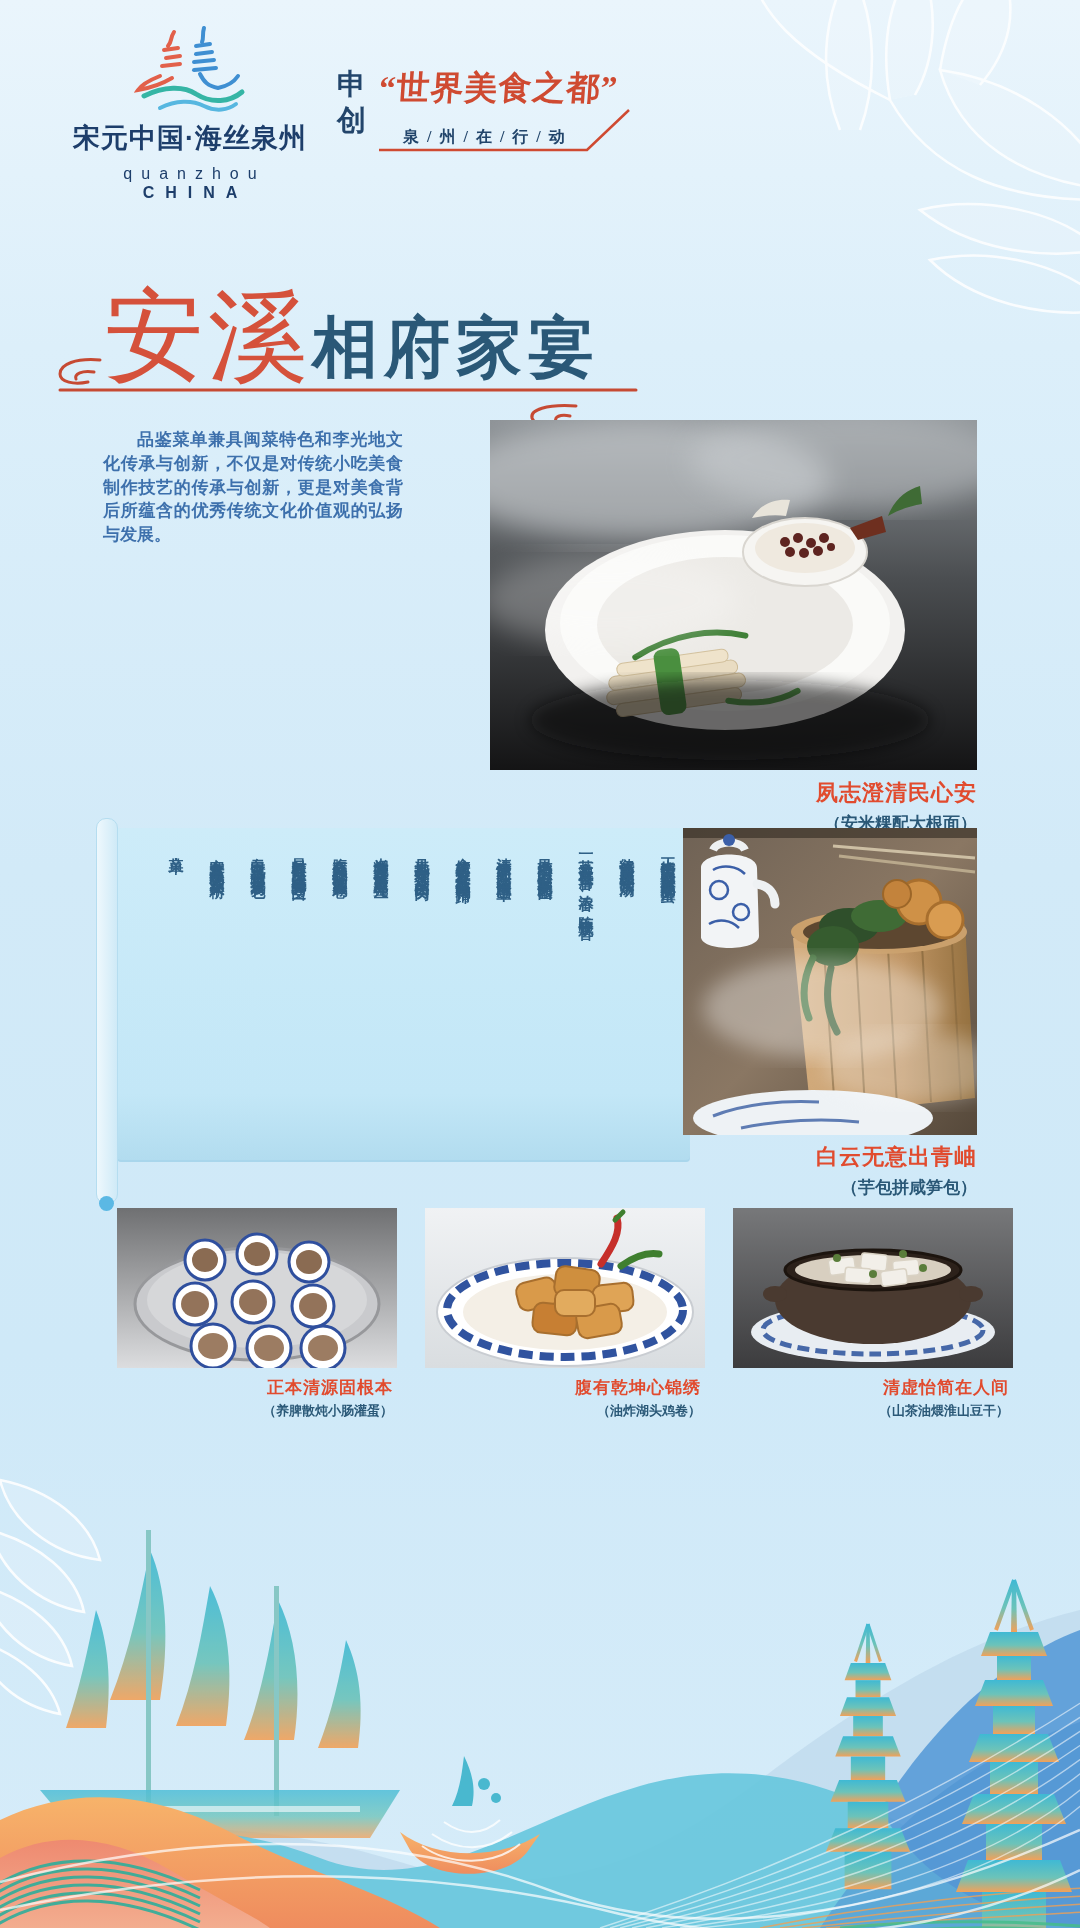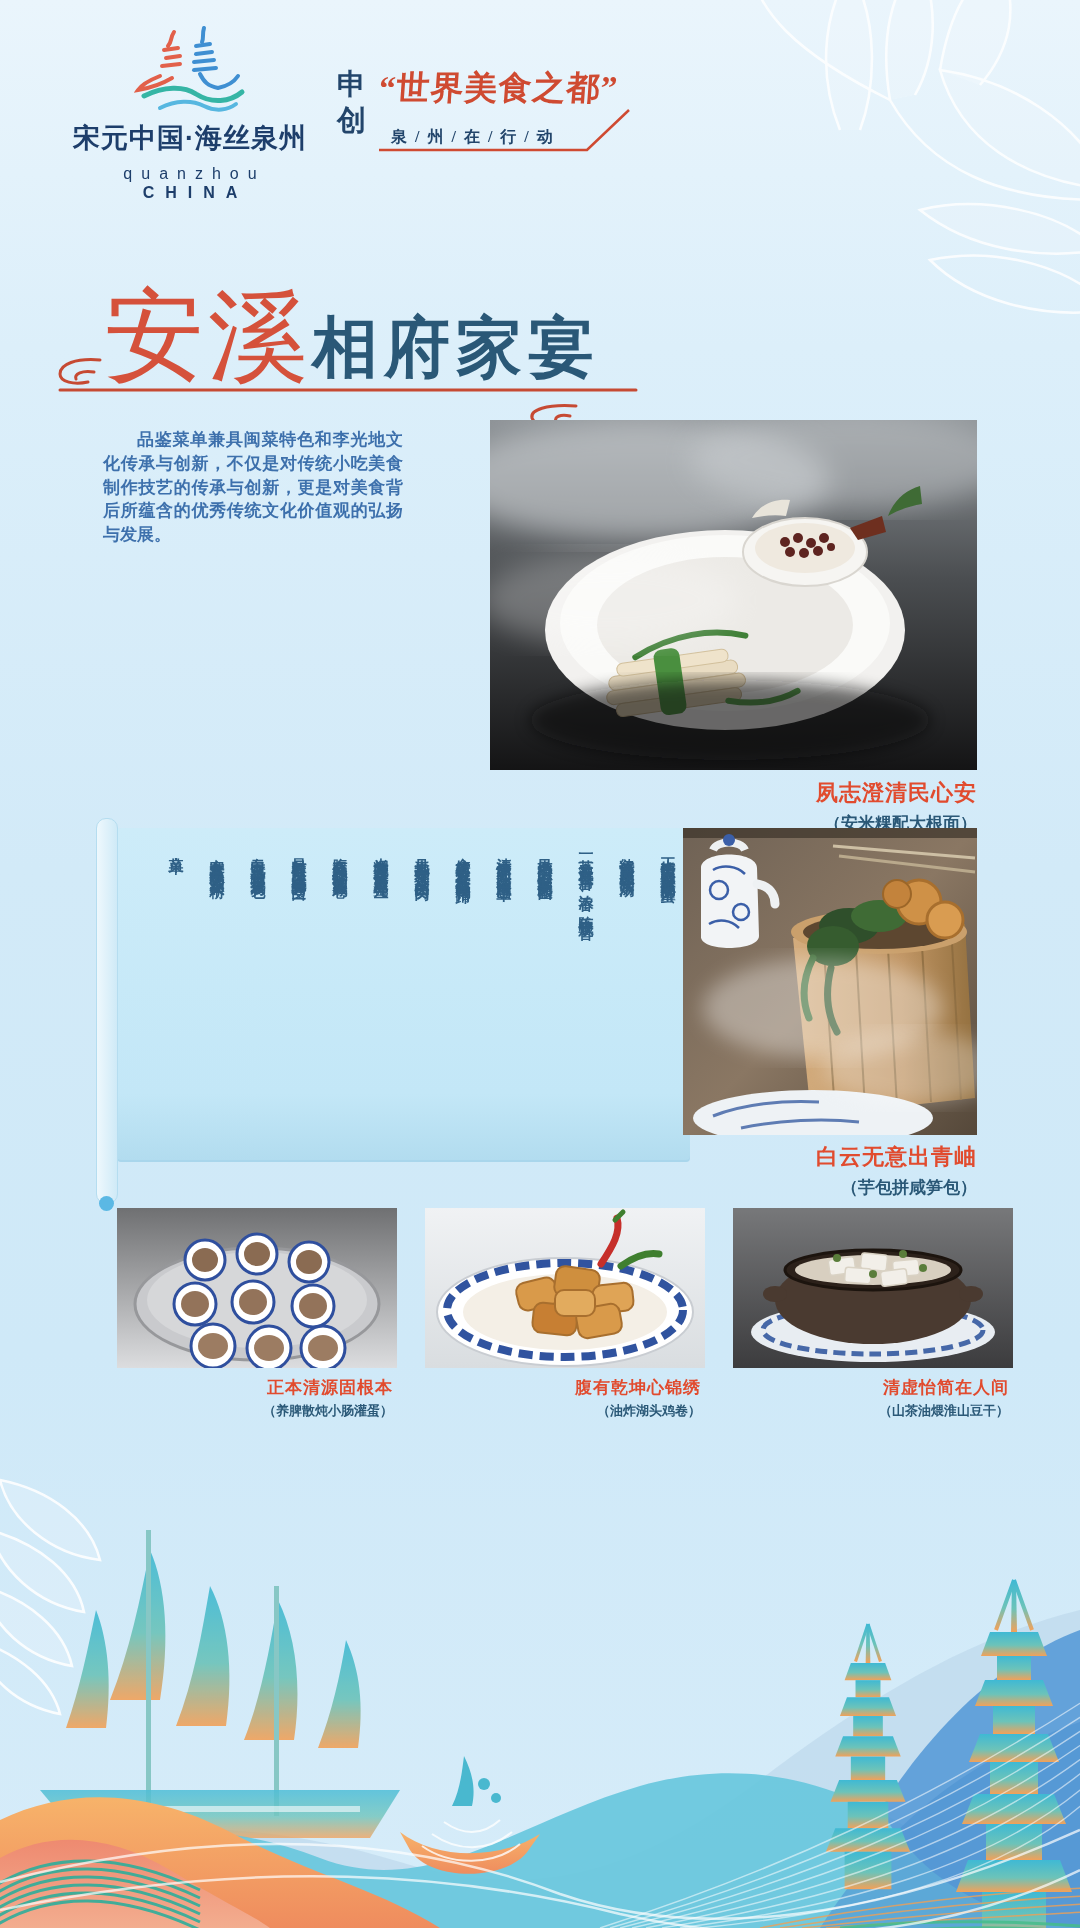--- a/index.html
+++ b/index.html
@@ -13,21 +13,21 @@
   .logo-title{font-size:27px;font-weight:bold;color:#1d3e6b;letter-spacing:1px;margin-top:4px;}
   .logo-en{font-size:16px;color:#1d3e6b;letter-spacing:9px;margin-top:9px;padding-left:9px;}
   .logo-cn{font-size:16px;font-weight:bold;color:#1d3e6b;letter-spacing:11px;margin-top:1px;padding-left:11px;}
 
   .campaign{left:337px;top:66px;width:300px;display:flex;}
   .campaign-vert{font-size:29px;font-weight:bold;color:#22456b;line-height:1.25;width:34px;}
   .campaign-right{margin-left:8px;position:relative;}
   .campaign-main{font-size:33px;font-weight:bold;color:#cf4a31;letter-spacing:1px;white-space:nowrap;
                  font-family:"Liberation Serif","DejaVu Serif",serif;transform:skewX(-4deg);}
   .campaign-underline{position:absolute;left:-2px;top:40px;}
-  .campaign-sub{font-size:16px;font-weight:bold;color:#22456b;letter-spacing:2px;margin-top:16px;margin-left:12px;white-space:nowrap;
+  .campaign-sub{font-size:16px;font-weight:bold;color:#22456b;letter-spacing:2px;margin-top:16px;margin-left:24px;white-space:nowrap;
                 font-family:"Liberation Serif","DejaVu Serif",serif;}
 
   
   .main-title{left:104px;top:270px;white-space:nowrap;}
   .title-hi{font-size:100px;font-weight:normal;color:#d5513b;letter-spacing:4px;
             font-family:"Liberation Serif","DejaVu Serif",serif;text-align:center;}
   .title-rest{font-size:66px;font-weight:bold;color:#2a5877;letter-spacing:6px;
             font-family:"Liberation Serif","DejaVu Serif",serif;}
   .title-deco{left:36px;top:322px;}
 

